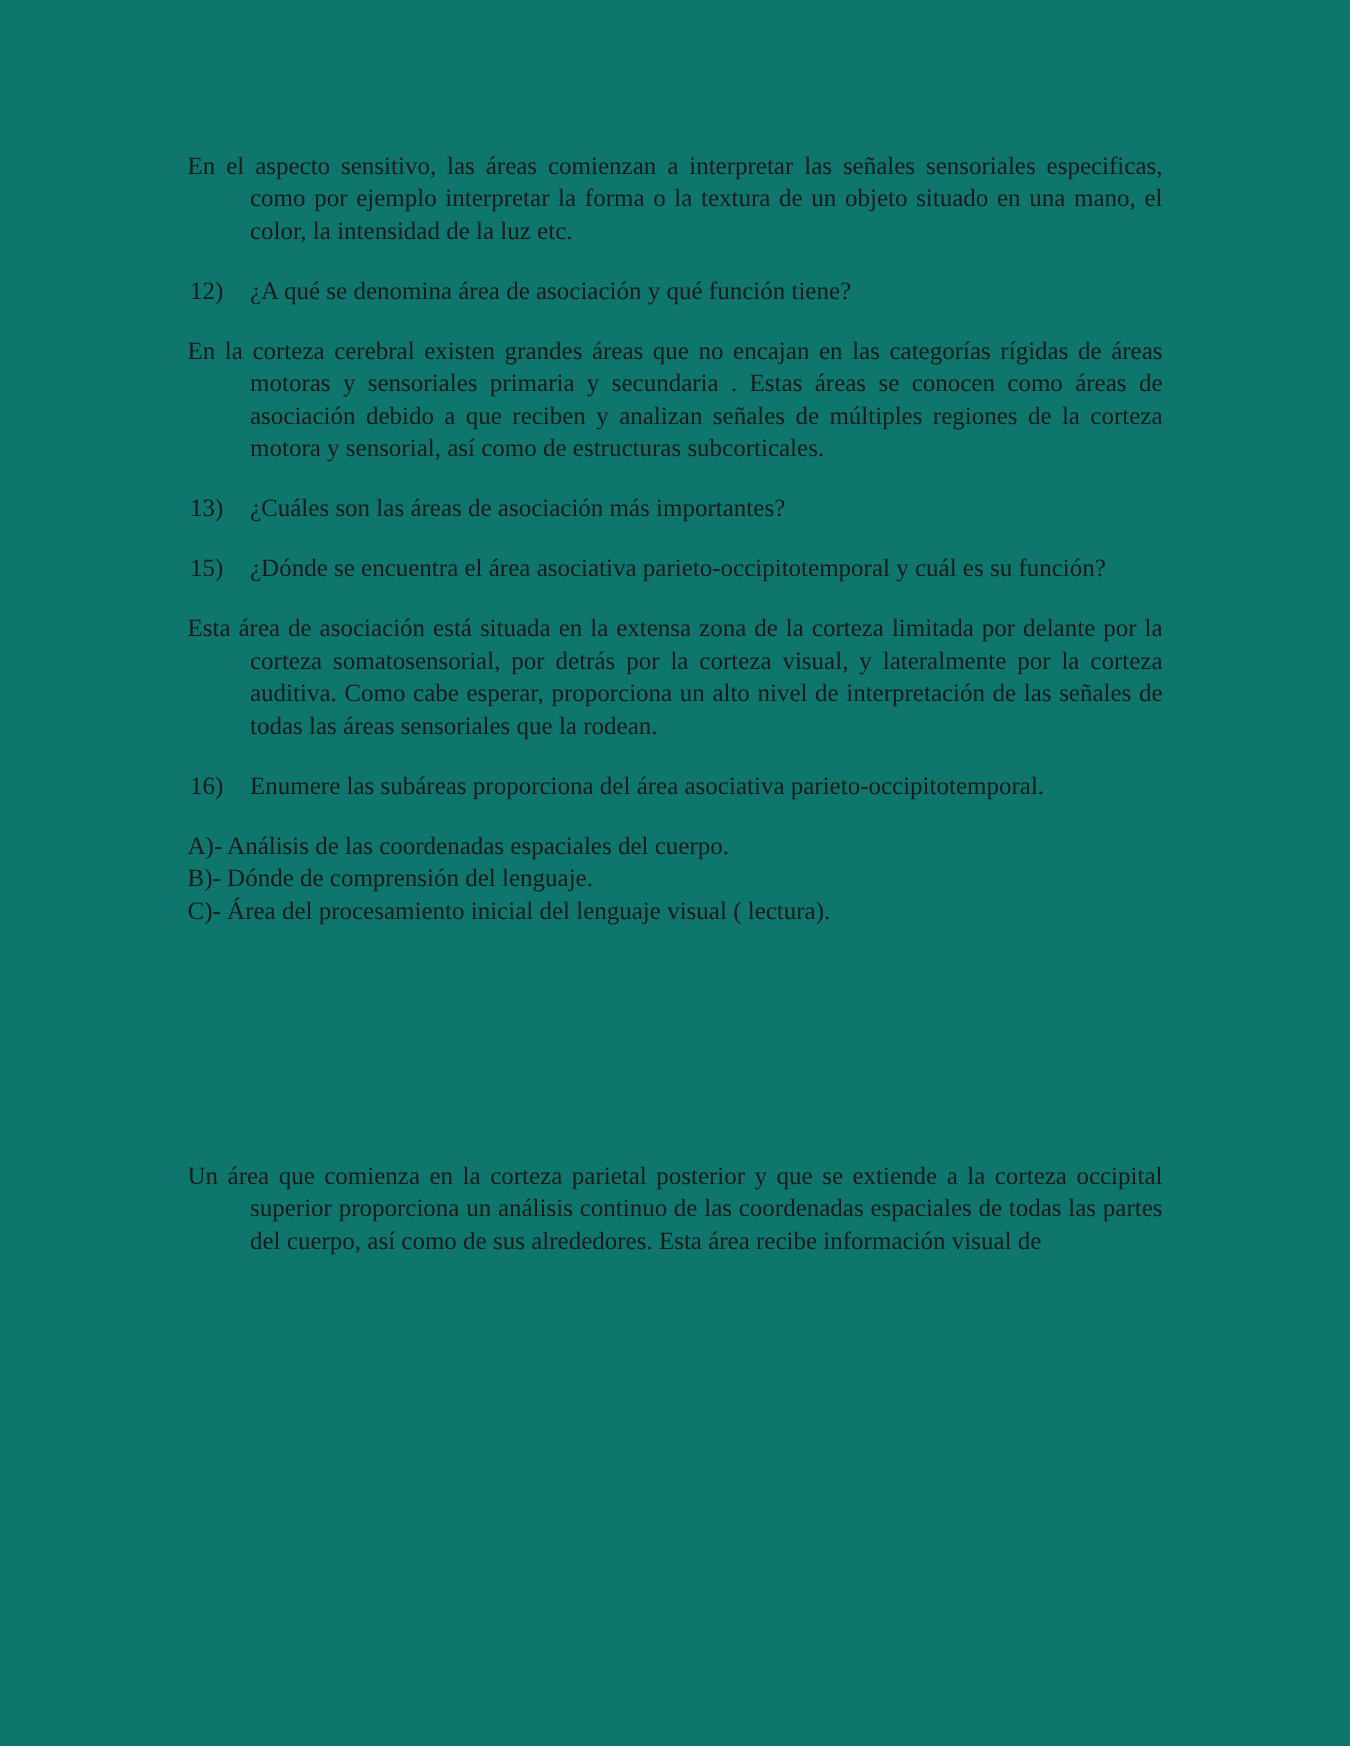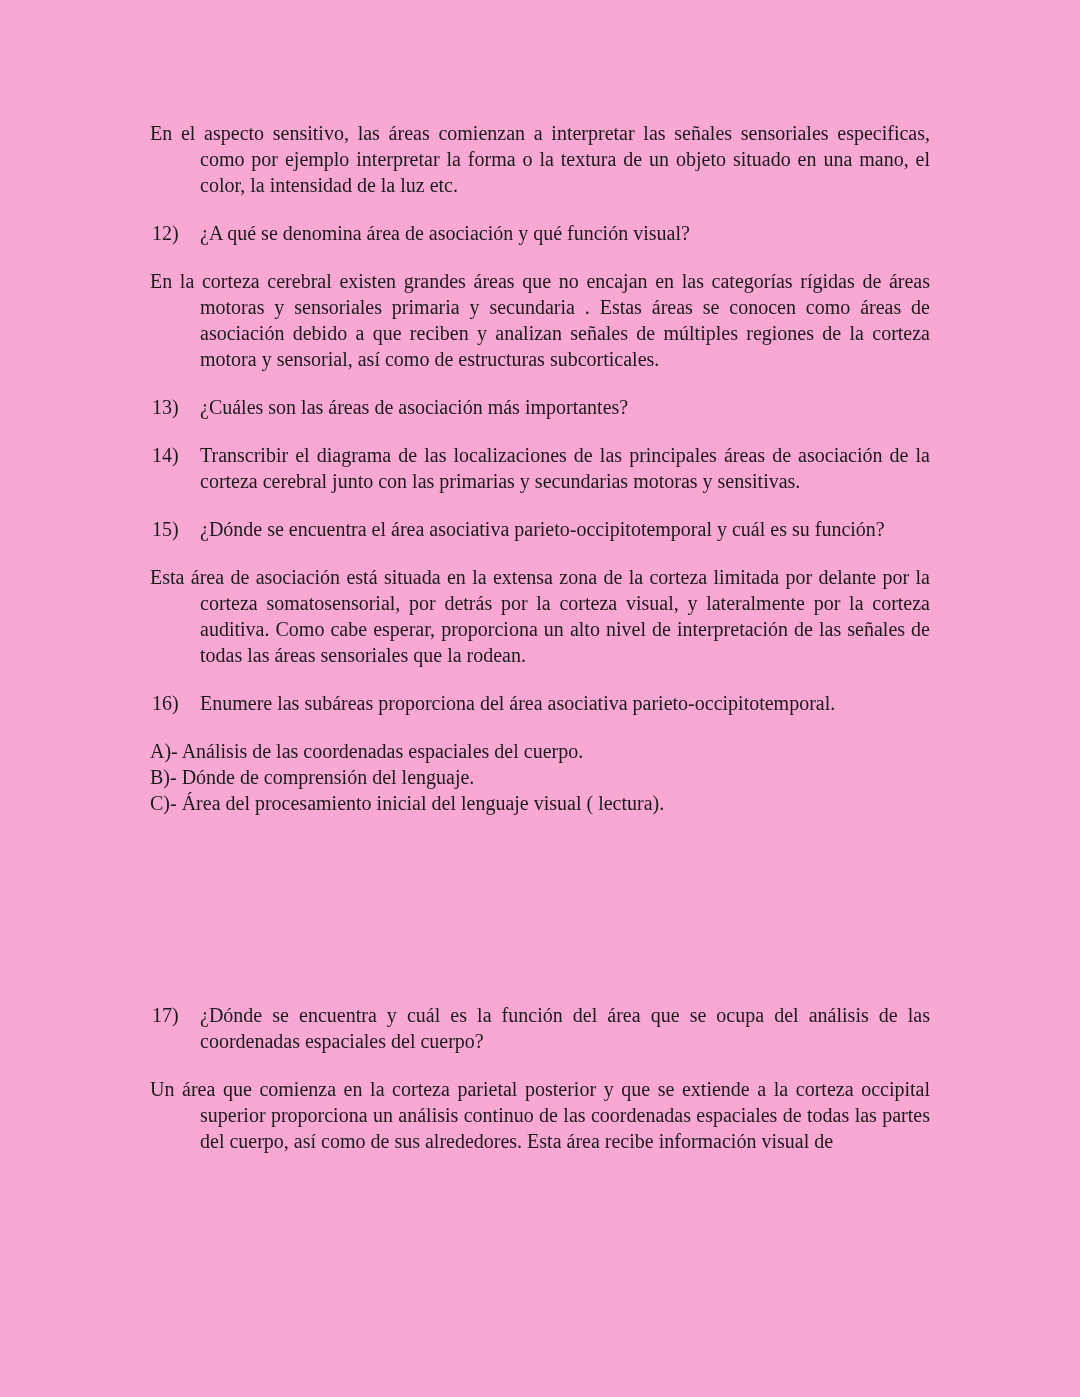--- a/index.html
+++ b/index.html
@@ -5,21 +5,21 @@
   html, body {
     margin: 0;
     padding: 0;
     background: #ffffff;
   }
   .page {
     position: relative;
     width: 1080px;
     height: 1397px;
     box-sizing: border-box;
-    background: #f9a8d4;
+    background: #0f766e;
     color: #1a1a1a;
     font-family: "Liberation Serif", "DejaVu Serif", serif;
     font-size: 20px;
     line-height: 26px;
     padding: 120px 150px 0 150px;
     overflow: hidden;
   }
   .answer {
     margin: 0 0 22px 0;
     padding-left: 50px;
@@ -49,35 +49,31 @@
 </style>
 </head>
 <body>
 
 <div class="page">
 
   <p class="answer">En el aspecto sensitivo, las áreas comienzan a interpretar las señales sensoriales especificas, como por ejemplo interpretar la forma o la textura de un objeto situado en una mano, el color, la intensidad de la luz etc.</p>
 
   <div class="question">
     <span class="qnum">12)</span>
-    <span>¿A qué se denomina área de asociación y qué función visual?</span>
+    <span>¿A qué se denomina área de asociación y qué función tiene?</span>
   </div>
 
   <p class="answer">En la corteza cerebral existen grandes áreas que no encajan en las categorías rígidas de áreas motoras y sensoriales primaria y secundaria . Estas áreas se conocen como áreas de asociación debido a que reciben y analizan señales de múltiples regiones de la corteza motora y sensorial, así como de estructuras subcorticales.</p>
 
   <div class="question">
     <span class="qnum">13)</span>
     <span>¿Cuáles son las áreas de asociación más importantes?</span>
   </div>
 
 
-  <div class="question">
-    <span class="qnum">14)</span>
-    <span>Transcribir el diagrama de las localizaciones de las principales áreas de asociación de la corteza cerebral junto con las primarias y secundarias motoras y sensitivas.</span>
-  </div>
 
   <div class="question">
     <span class="qnum">15)</span>
     <span>¿Dónde se encuentra el área asociativa parieto-occipitotemporal y cuál es su función?</span>
   </div>
 
   <p class="answer">Esta área de asociación está situada en la extensa zona de la corteza limitada por delante por la corteza somatosensorial, por detrás por la corteza visual, y lateralmente por la corteza auditiva. Como cabe esperar, proporciona un alto nivel de interpretación de las señales de todas las áreas sensoriales que la rodean.</p>
 
   <div class="question">
     <span class="qnum">16)</span>
@@ -85,20 +81,16 @@
   </div>
 
   <div class="list">
     <div class="list-item">A)- Análisis de las coordenadas espaciales del cuerpo.</div>
     <div class="list-item">B)- Dónde de comprensión del lenguaje.</div>
     <div class="list-item">C)- Área del procesamiento inicial del lenguaje visual ( lectura).</div>
   </div>
 
   <div class="big-gap"></div>
 
-  <div class="question">
-    <span class="qnum">17)</span>
-    <span>¿Dónde se encuentra y cuál es la función del área que se ocupa del análisis de las coordenadas espaciales del cuerpo?</span>
-  </div>
 
   <p class="answer">Un área que comienza en la corteza parietal posterior y que se extiende a la corteza occipital superior proporciona un análisis continuo de las coordenadas espaciales de todas las partes del cuerpo, así como de sus alrededores. Esta área recibe información visual de</p>
 
 </div>
 
 </body></html>

